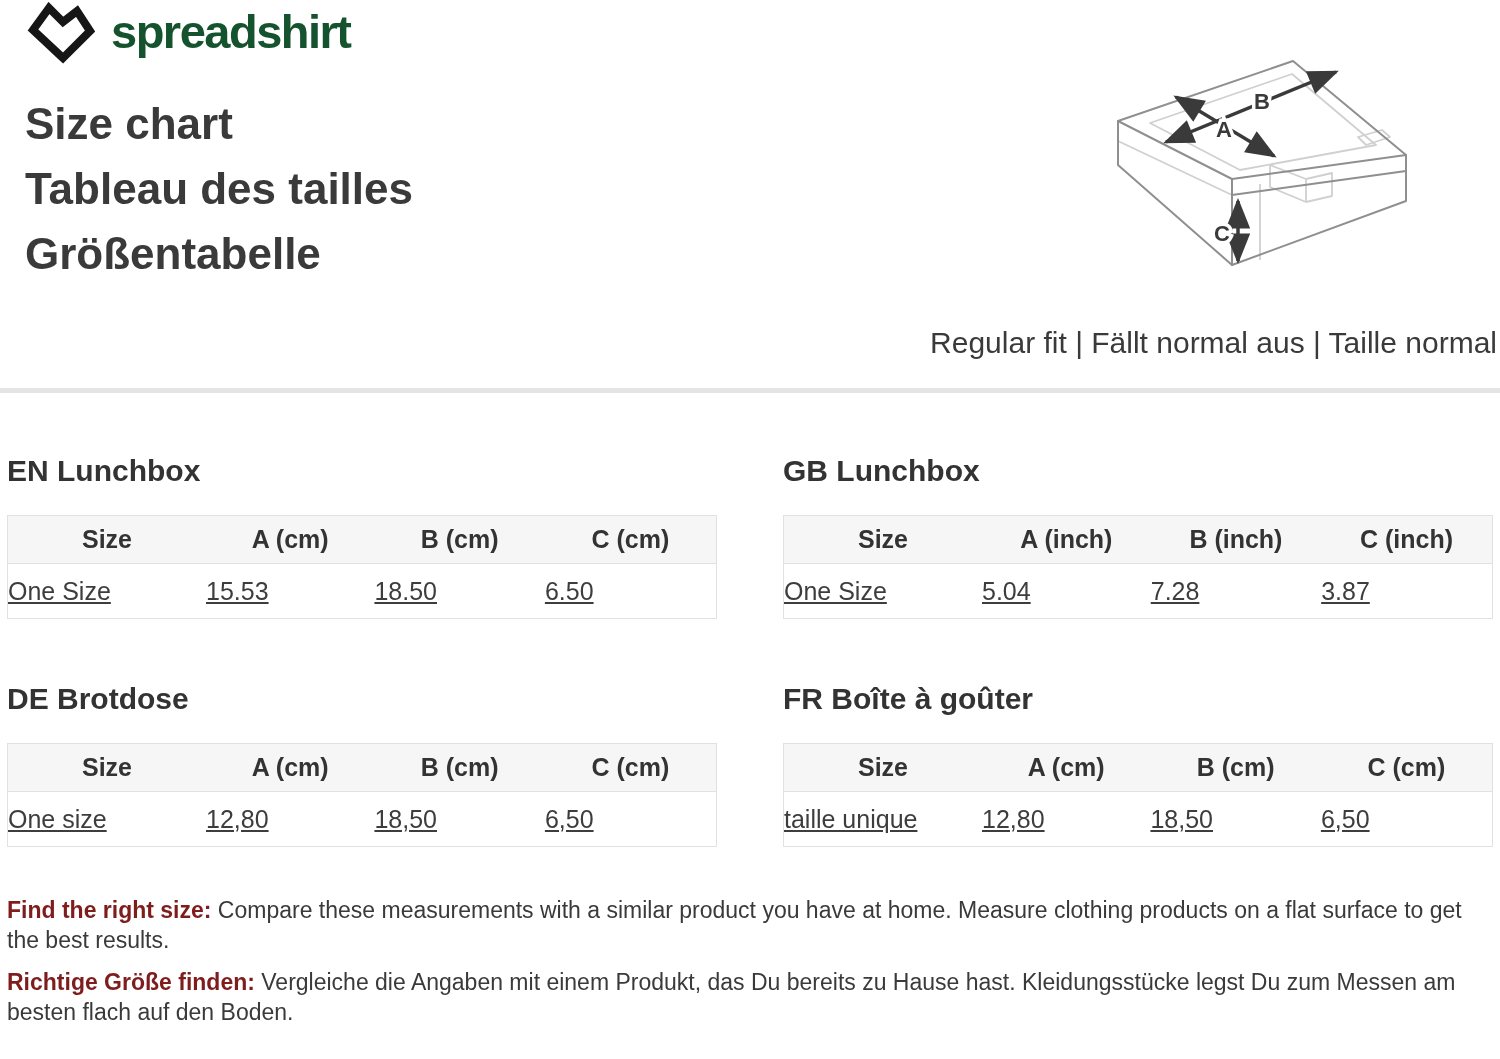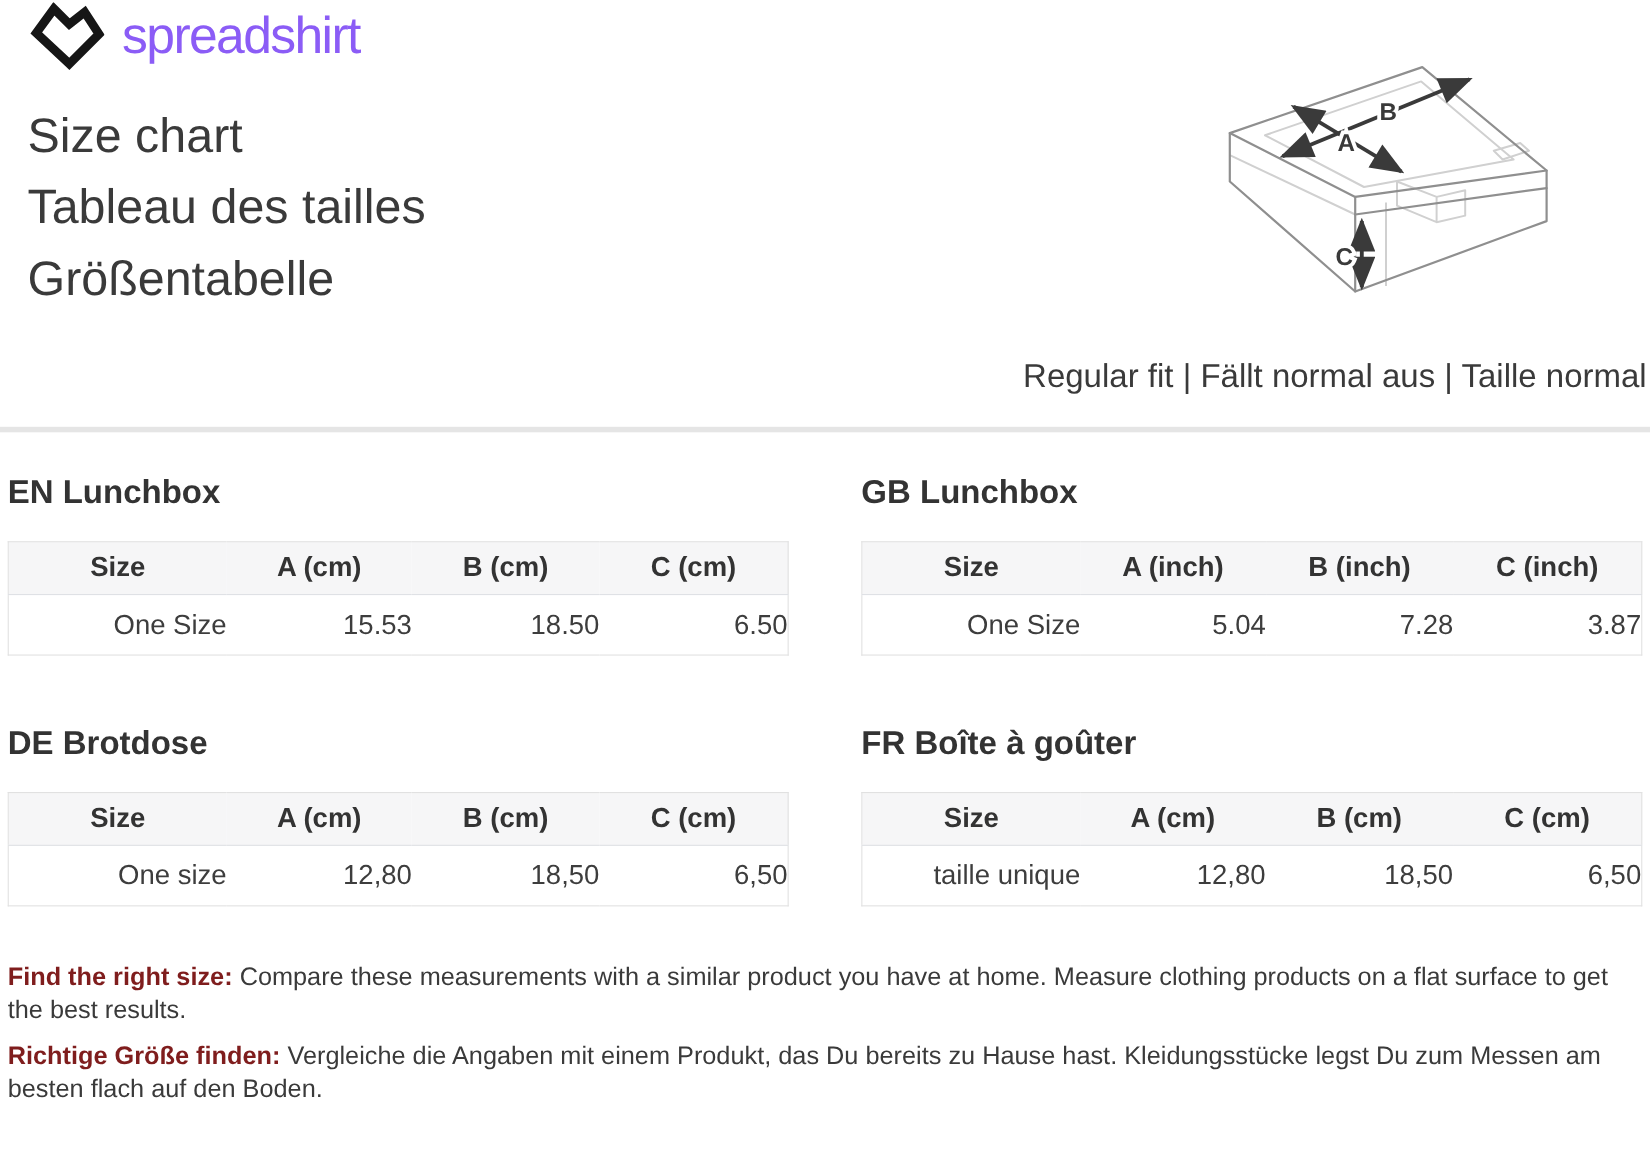--- a/index.html
+++ b/index.html
@@ -15,27 +15,27 @@
 
   
   .header { position: relative; height: 393px; }
 
   .brand {
     position: absolute; left: 17px; top: 2px;
     display: flex; align-items: center; gap: 16px;
   }
   .brand svg { display: block; }
   .brand-text {
-    font-size: 47px; font-weight: 400; color: #8b5cf6;
+    font-size: 47px; font-weight: 700; color: #14532d;
     letter-spacing: -1.5px; line-height: 1; padding-bottom: 4px;
   }
 
   .titles {
     position: absolute; left: 25px; top: 91px;
-    font-size: 44px; font-weight: 400; color: #3a3a3a;
+    font-size: 44px; font-weight: 700; color: #3a3a3a;
     line-height: 65px;
   }
 
   .diagram { position: absolute; left: 1110px; top: 55px; }
 
   .fit-note {
     position: absolute; right: 3px; top: 326px;
     font-size: 30px; color: #3a3a3a; white-space: nowrap; text-align: center;
   }
 
@@ -45,43 +45,44 @@
   }
 
   
   main { padding: 0 7px; }
 
   .tables-grid {
     display: grid;
     grid-template-columns: 1fr 1fr;
     column-gap: 66px;
     row-gap: 62px;
-    margin-top: 37px;
+    margin-top: 60px;
   }
   .tsec h2 {
     margin: 0 0 26px 0;
     font-size: 30px; line-height: 36px; font-weight: 700; color: #333333;
   }
   .tsec table {
     width: 100%;
     border-collapse: collapse;
     font-size: 25px;
     color: #3d3d3d;
     border: 1px solid #e1e1e1;
   }
   .tsec th {
     background: #f6f6f7;
     font-weight: 700; color: #333333;
     height: 48px; 
     border-bottom: 1px solid #dfe1e5;
     padding: 0;
   }
   .tsec td {
-    height: 55px; text-align: right; padding: 0;
+    height: 55px; text-align: left; padding: 0;
     background: #ffffff;
+    text-decoration: underline;
   }
   .tsec th:first-child, .tsec td:first-child { width: 28%; }
 
   
   .tips { margin-top: 48px; }
   .tips p {
     margin: 0 0 12px 0;
     font-size: 23px; line-height: 30px; color: #3a3a3a;
   }
   .tips strong { font-weight: 700; color: #7f1d1d; }

